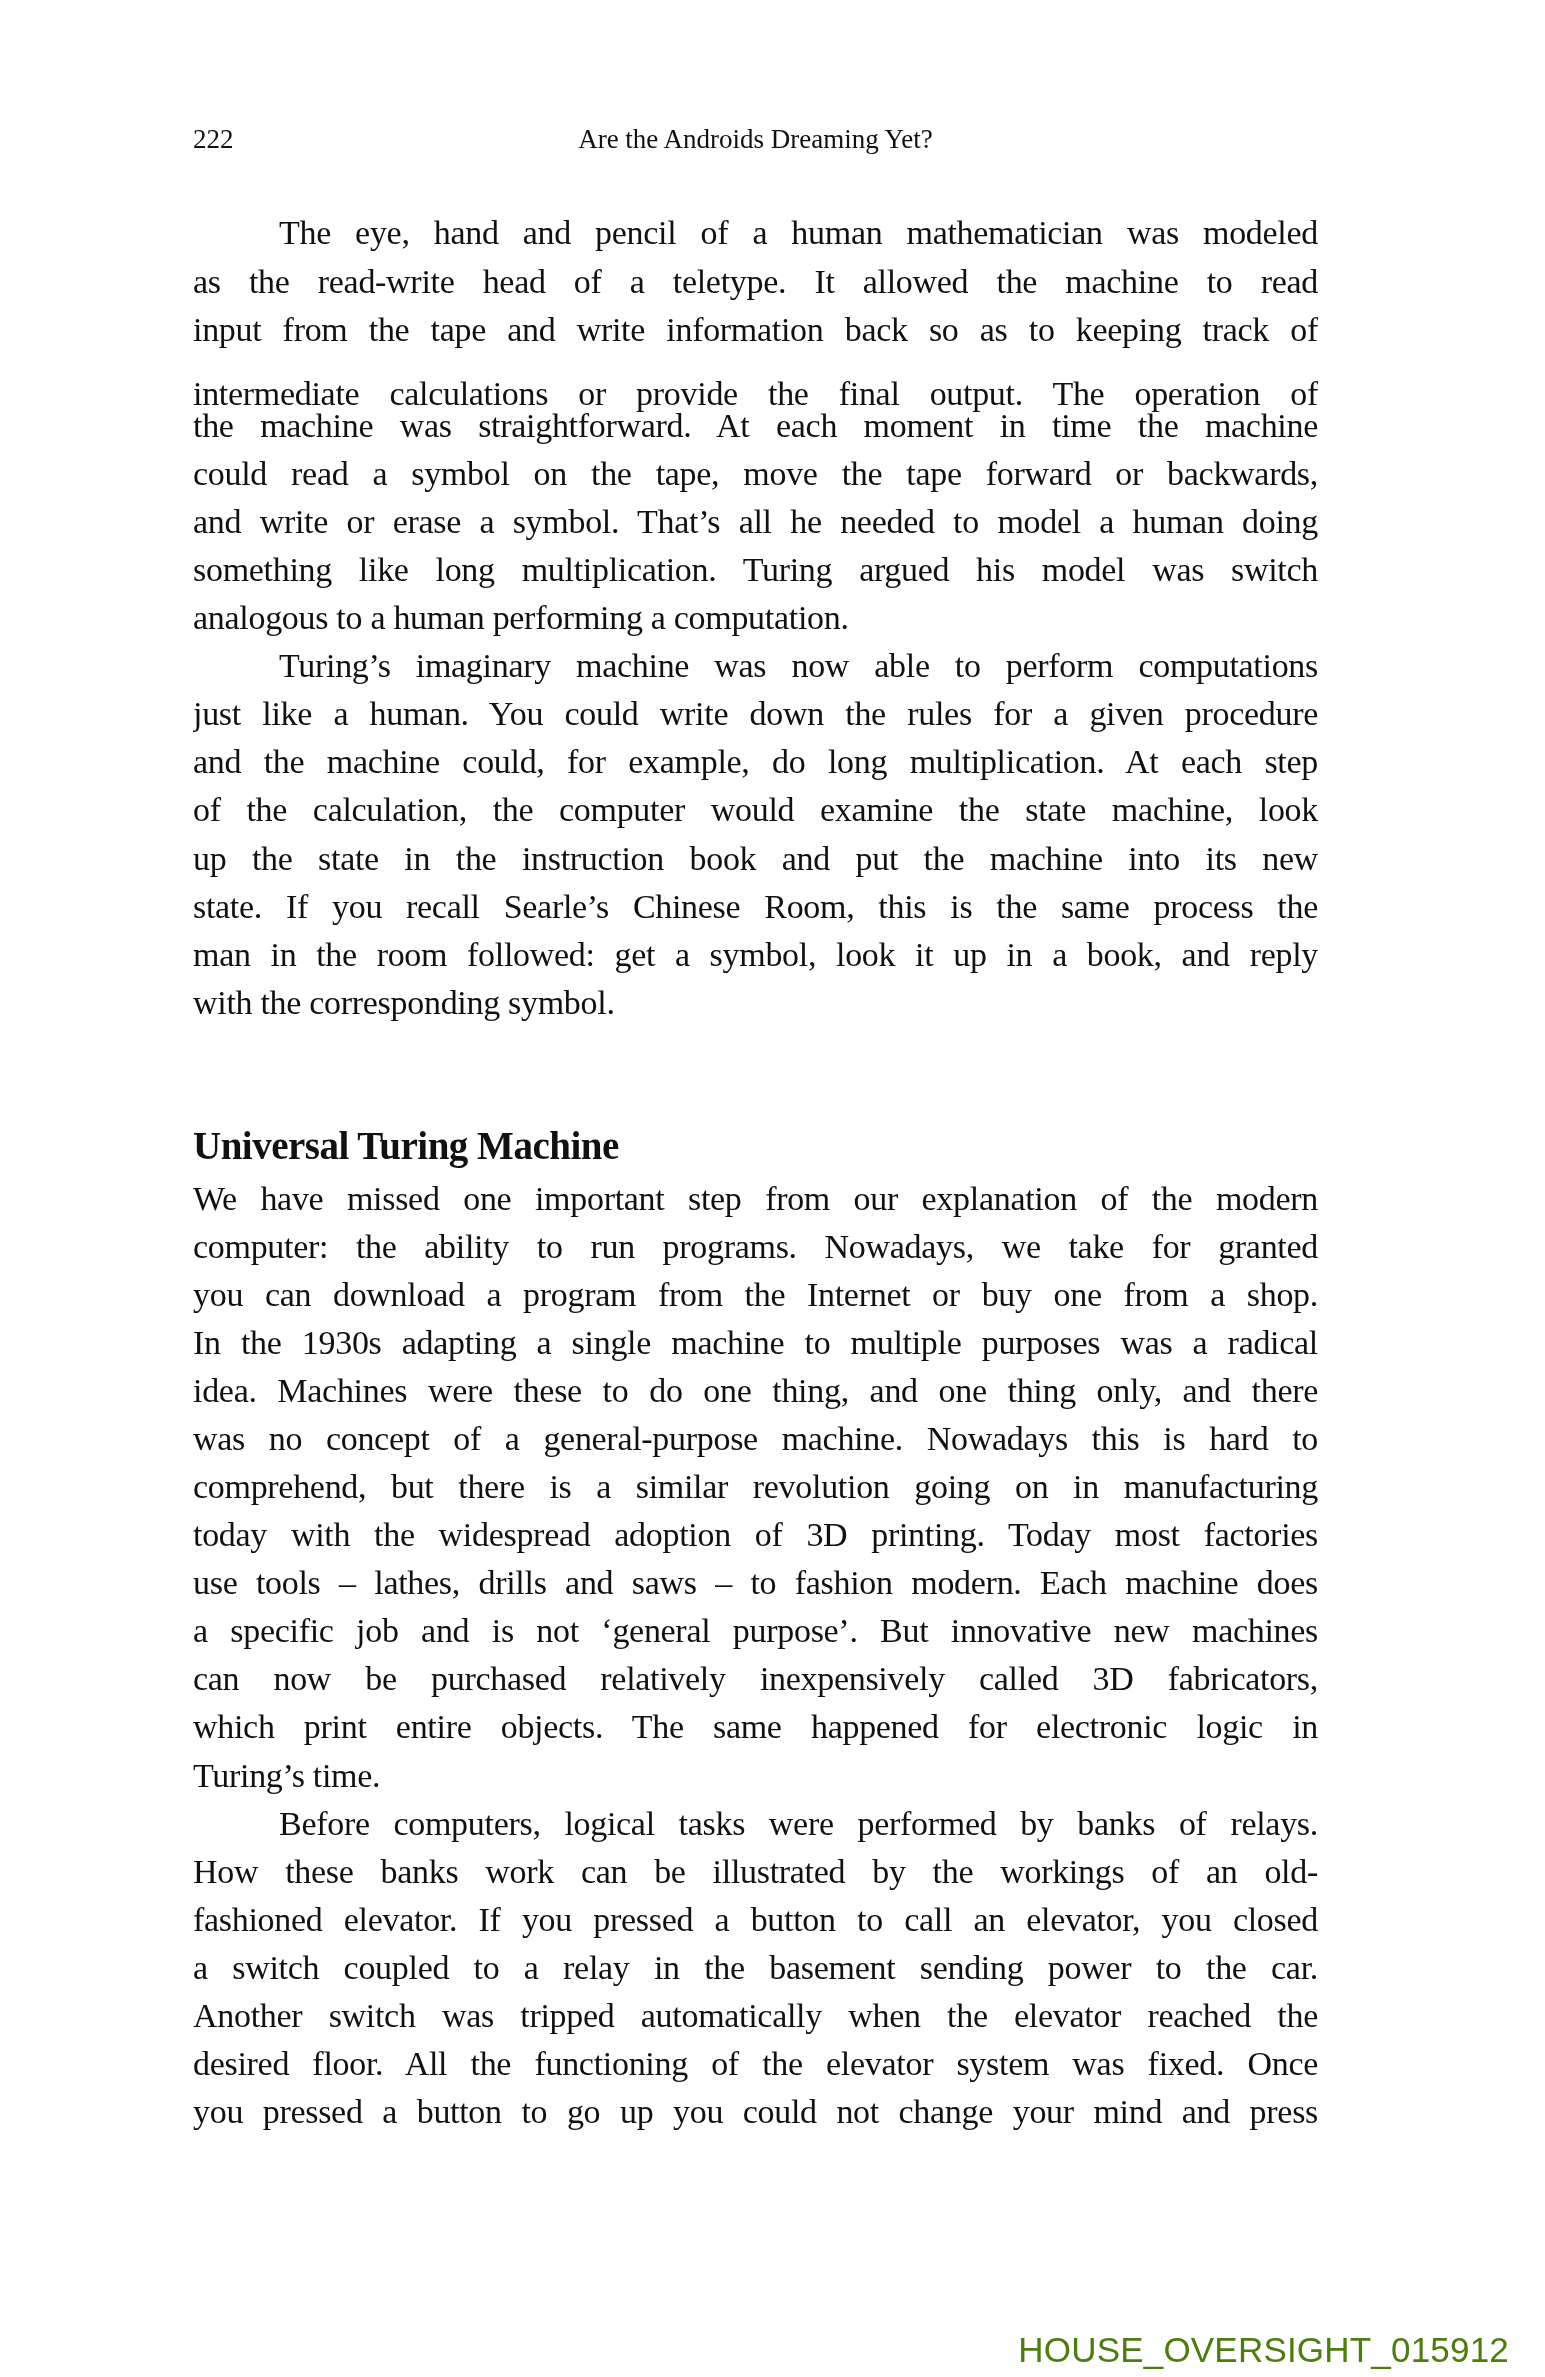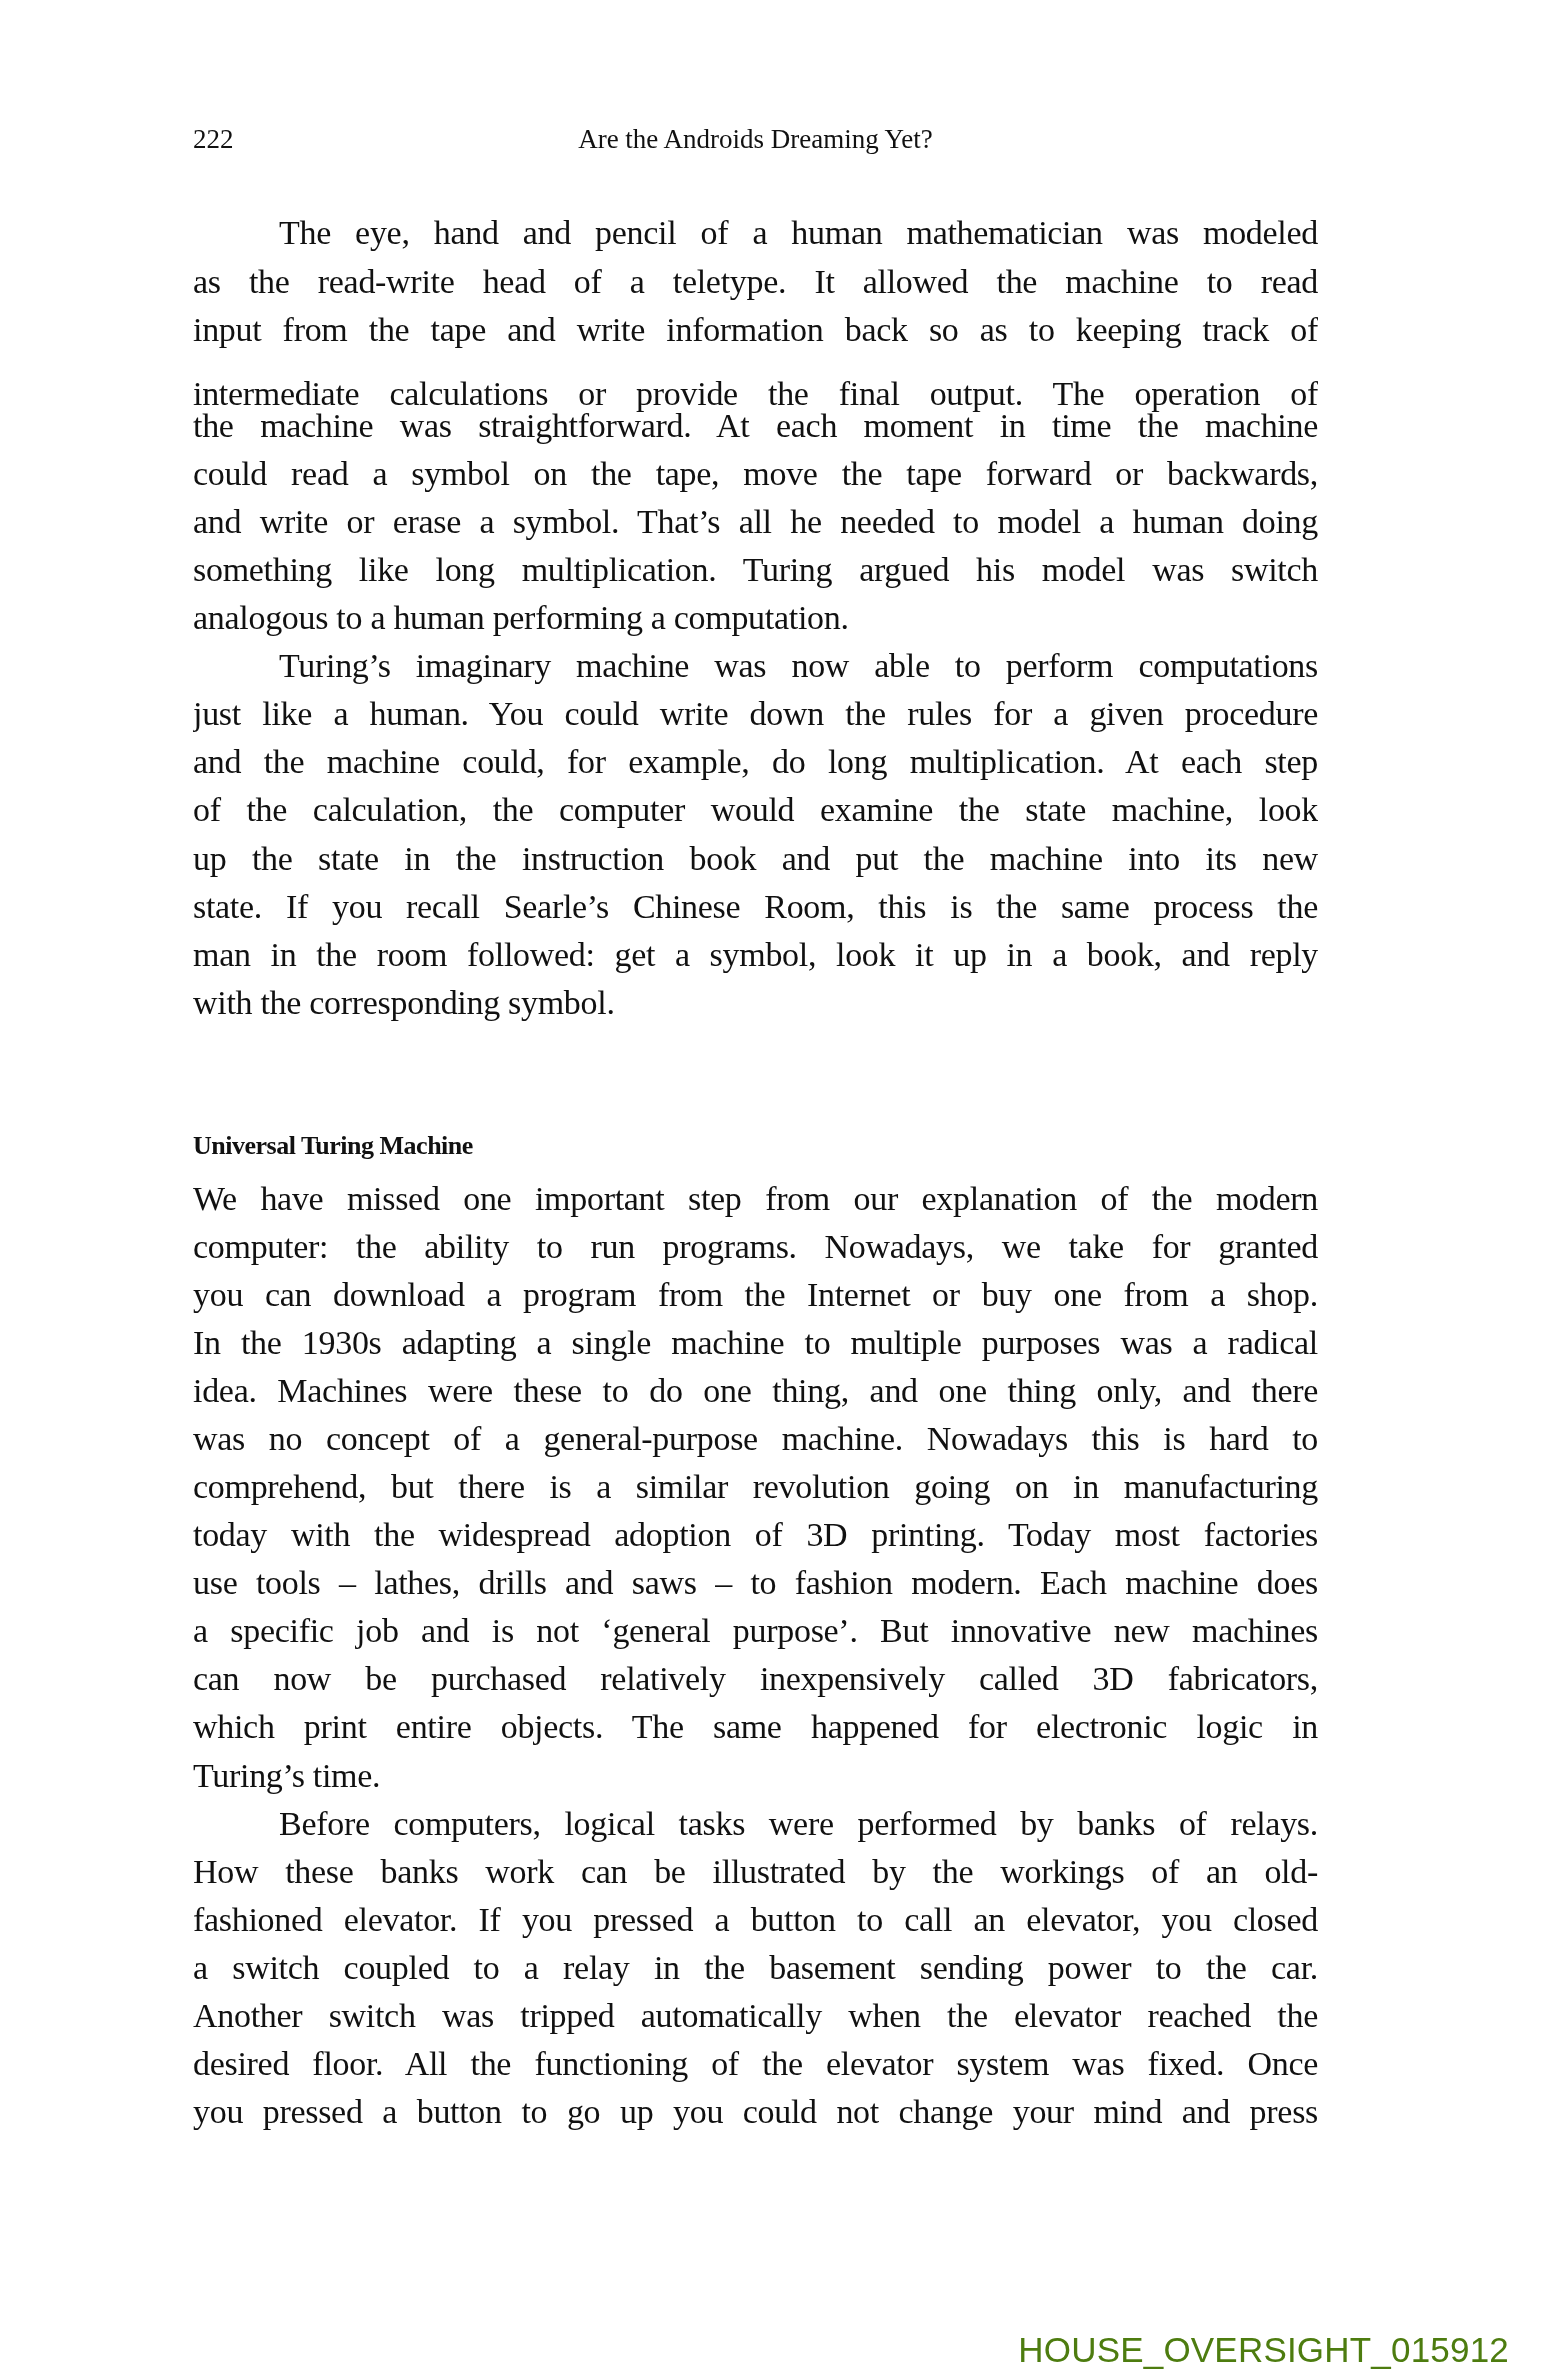--- a/index.html
+++ b/index.html
@@ -61,21 +61,21 @@
     overflow: hidden;
   }
   .line.indent {
     left: 279px;
     width: 1039px;
   }
   .heading {
     position: absolute;
     left: 193px;
     width: 1125px;
-    font-size: 26px;
+    font-size: 39px;
     font-weight: bold;
     line-height: 52px;
     letter-spacing: -0.5px;
   }
   .bates {
     position: absolute;
     right: 36px;
     top: 2329px;
     font-family: "Liberation Sans", "DejaVu Sans", sans-serif;
     font-size: 35px;

